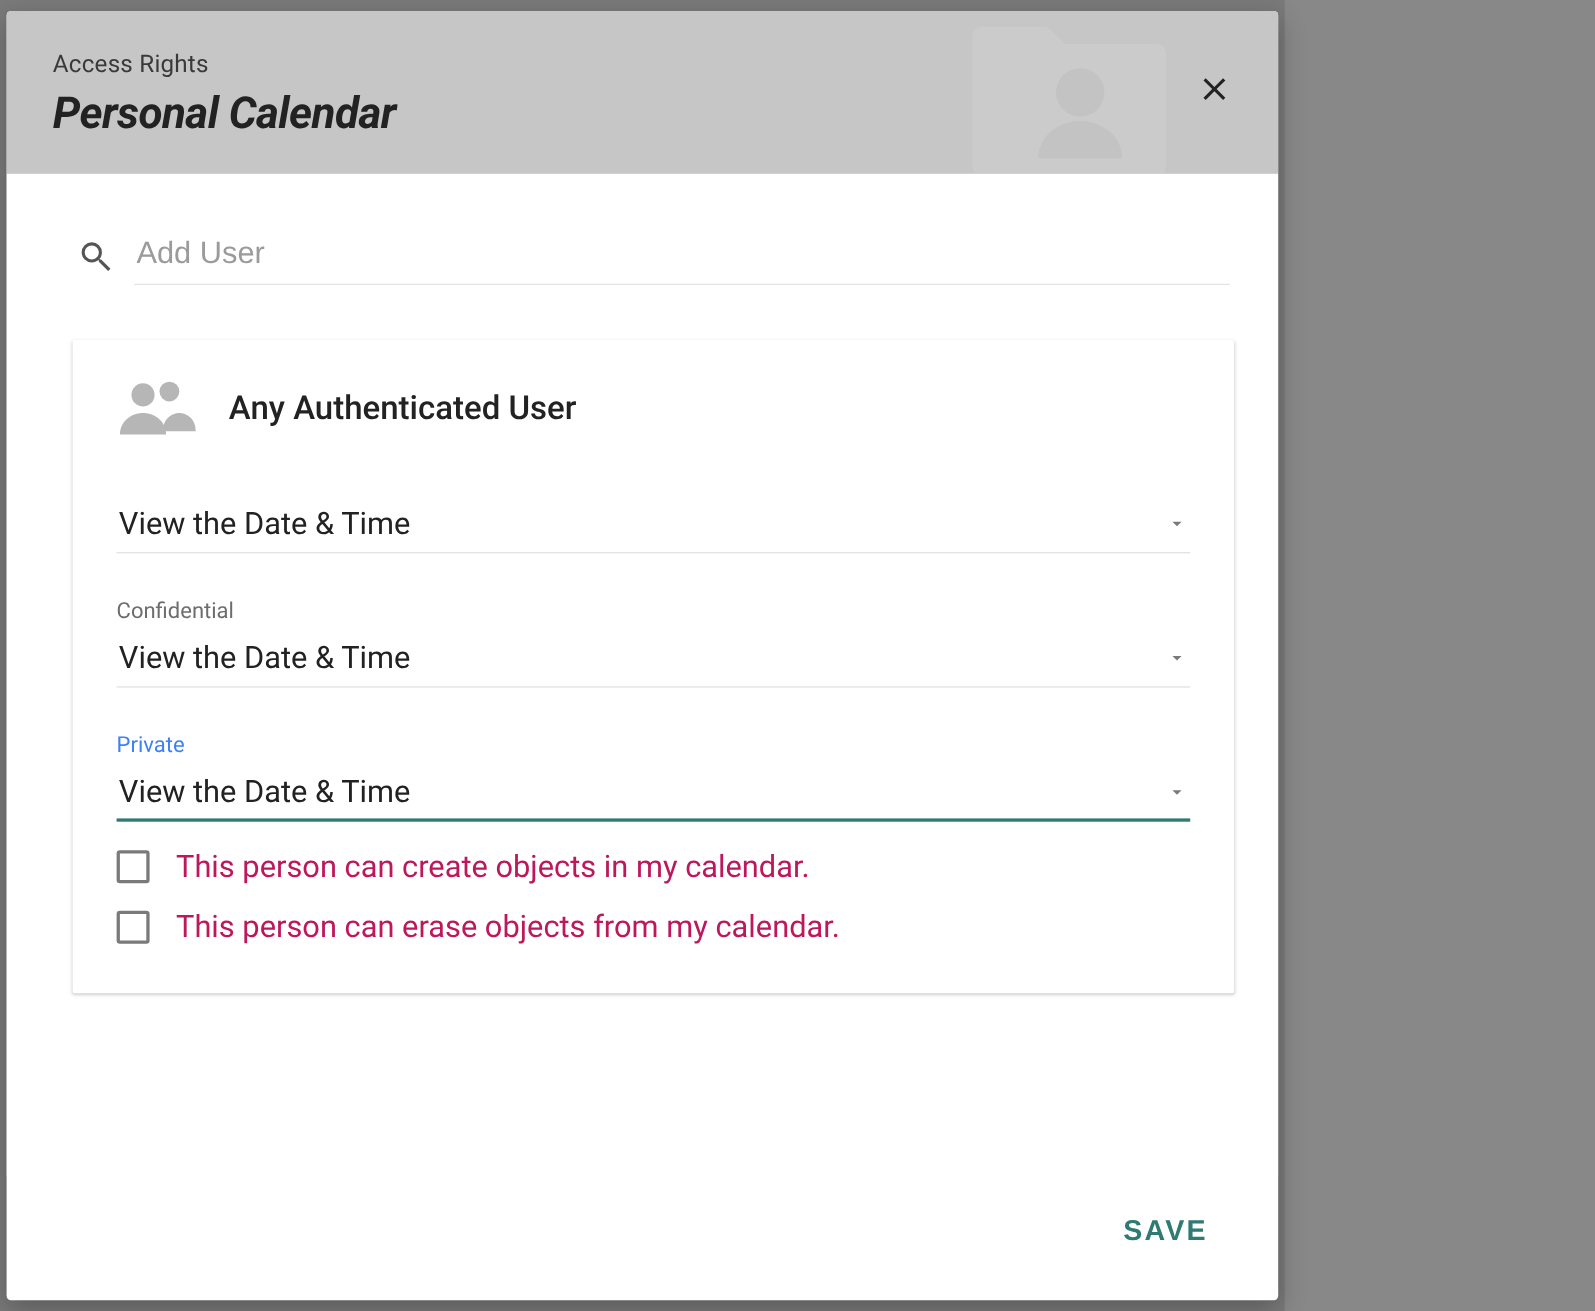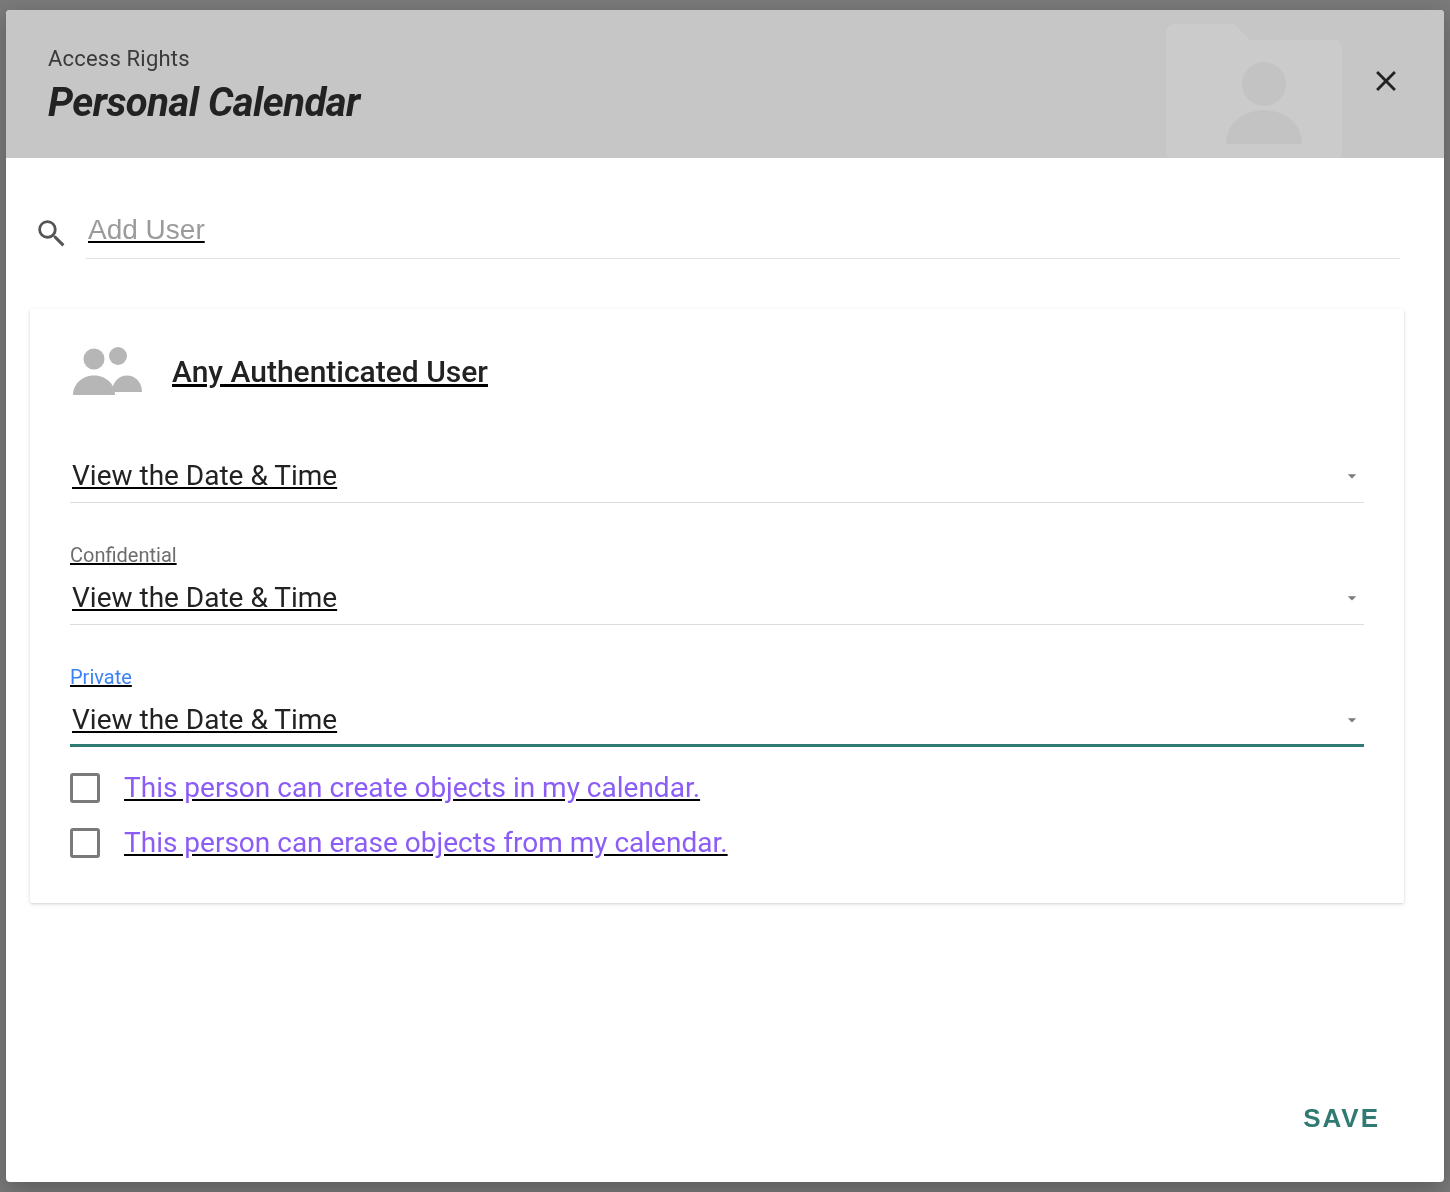--- a/index.html
+++ b/index.html
@@ -5,21 +5,21 @@
     * { box-sizing: border-box; margin: 0; padding: 0; }
     html, body {
       font-family: -apple-system, BlinkMacSystemFont, "Segoe UI", Roboto, "Helvetica Neue", Arial, sans-serif;
       background: #888;
       width: 1450px;
       height: 1192px;
       overflow: hidden;
     }
     .viewport {
       position: relative;
-      width: 1450px;
+      width: 1168px;
       height: 1192px;
       background: #7a7a7a;
       padding: 10px;
     }
     .dialog {
       position: absolute;
       top: 10px;
       left: 6px;
       right: 6px;
       bottom: 10px;
@@ -69,23 +69,22 @@
       justify-content: center;
       cursor: pointer;
       background: transparent;
       border: none;
     }
     .close-btn svg { width: 34px; height: 34px; }
 
     .dialog-body {
       flex: 1 1 auto;
       background: #ffffff;
-      padding: 48px 40px 20px 24px;
+      padding: 48px 40px 20px 60px;
       overflow: auto;
-      text-decoration: underline;
     }
 
     .search-row {
       display: flex;
       align-items: center;
       gap: 18px;
       padding: 0 4px 8px 4px;
       margin-bottom: 42px;
     }
     .search-row .search-icon svg { width: 34px; height: 34px; fill: #555; display:block; }
@@ -153,21 +152,21 @@
     .checkbox {
       width: 30px;
       height: 30px;
       border: 3px solid #7a7a7a;
       border-radius: 3px;
       cursor: pointer;
       flex-shrink: 0;
     }
     .checkbox-label {
       font-size: 28px;
-      color: #8b5cf6;
+      color: #be185d;
     }
 
     .dialog-footer {
       padding: 26px 48px 40px 40px;
       display: flex;
       justify-content: flex-end;
     }
     .save-btn {
       background: transparent;
       border: none;

